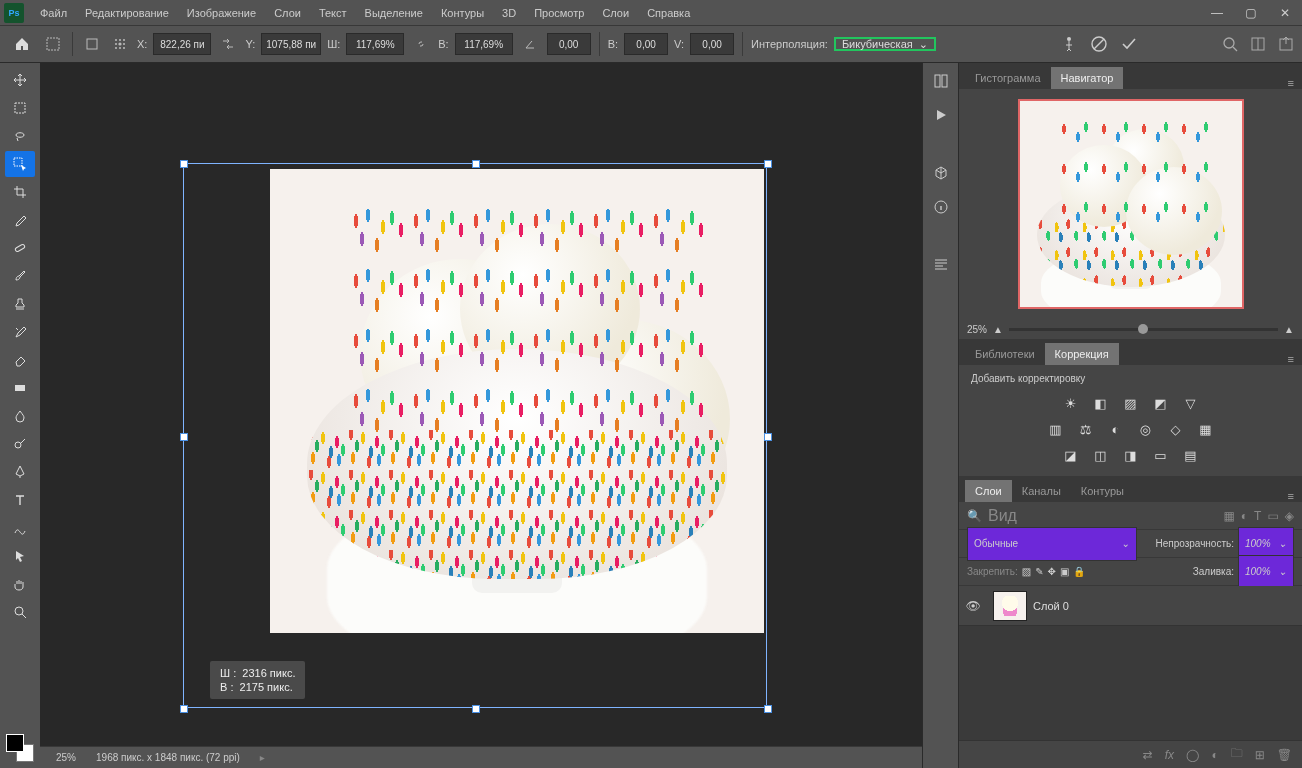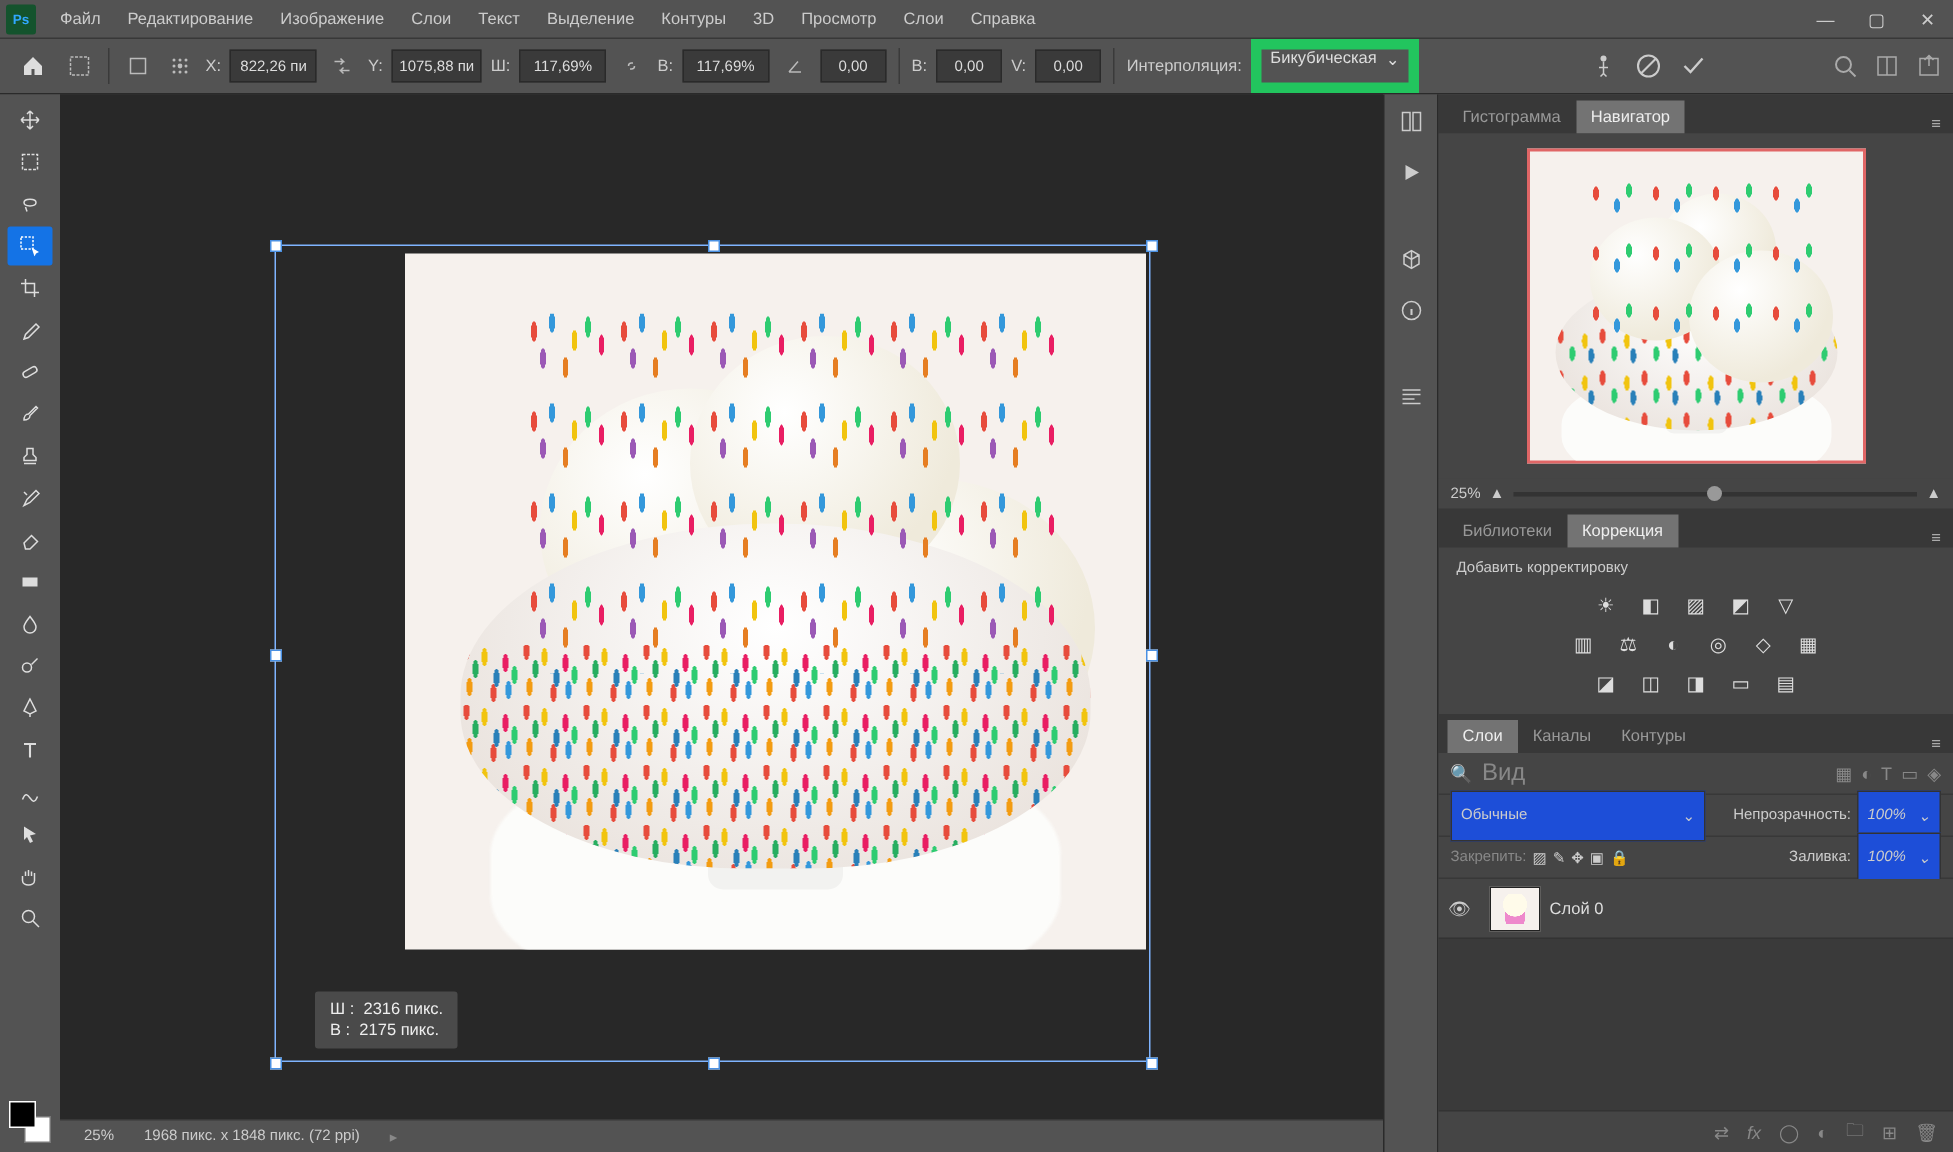--- a/index.html
+++ b/index.html
@@ -10,21 +10,21 @@
 .win-controls { margin-left:auto; display:flex; }
 .win-controls .wc { width:34px; height:25px; display:flex; align-items:center; justify-content:center; font-size:12px; }
 
 .optbar { height:38px; background:#535353; border-top:1px solid #383838; border-bottom:1px solid #2a2a2a; display:flex; align-items:center; padding:0 8px; gap:6px; }
 .optbar .home { width:28px; height:28px; display:flex; align-items:center; justify-content:center; font-size:14px; }
 .optbar .sep { width:1px; height:24px; background:#3a3a3a; margin:0 2px;}
 .optbar .lbl { color:#ccc; font-size:11px; }
 .optbar .fld { background:#3a3a3a; border:1px solid #2a2a2a; color:#ddd; height:22px; min-width:58px; padding:0 4px; display:flex; align-items:center; justify-content:center; font-size:10px; }
 .optbar .smallbtn { width:22px; height:22px; display:flex; align-items:center; justify-content:center; border:1px solid transparent; }
 .optbar .right { margin-left:auto; display:flex; align-items:center; gap:12px; }
-.optbar .select { background:none; border:7px solid #22c55e; color:#ddd; display:flex; align-items:flex-start; padding:0 6px; height:36px; gap:6px; }
+.optbar .select { background:none; border:2px solid #22c55e; color:#ddd; display:flex; align-items:center; padding:0 6px; height:14px; gap:6px; }
 
 .app-body { display:flex; height:705px; }
 .toolstrip { width:40px; background:#535353; display:flex; flex-direction:column; align-items:center; padding-top:4px; gap:2px; }
 .tool { width:30px; height:26px; display:flex; align-items:center; justify-content:center; border-radius:2px; position:relative; font-size:14px; }
 .tool.active { background:#1473e6; color:#fff; }
 .swatches { margin-top:auto; margin-bottom:6px; width:28px; height:28px; position:relative; }
 .swatches .fg { position:absolute; width:18px; height:18px; background:#000; border:1px solid #fff; top:0; left:0; }
 .swatches .bg { position:absolute; width:18px; height:18px; background:#fff; border:1px solid #777; bottom:0; right:0; }
 
 .doc-area { flex:1; display:flex; flex-direction:column; background:#282828; position:relative; }
@@ -63,21 +63,21 @@
 
 .corr-body { padding:8px 12px; font-size:10px; color:#ccc; }
 .adj-row { display:flex; gap:10px; padding:4px 0; }
 .adj-row .ai { width:20px; height:18px; display:flex; align-items:center; justify-content:center; font-size:13px; color:#ddd; }
 
 .layers-body { background:#454545; flex:1; display:flex; flex-direction:column; }
 .lyr-search { display:flex; align-items:center; height:28px; padding:0 8px; gap:6px; border-bottom:1px solid #383838; }
 .lyr-search .li { flex:1; color:#888; font-size:16px; }
 .lyr-search .sic2 { color:#888; font-size:12px; }
 .lyr-row { display:flex; align-items:center; height:28px; border-bottom:1px solid #383838; padding:0 8px; font-size:10px; gap:4px; }
-.lyr-row .sel { height:20px; border:1px solid #333; background:#1d4ed8; display:flex; align-items:center; padding:16px 6px; gap:6px; }
+.lyr-row .sel { height:20px; border:1px solid #333; background:#6d28d9; display:flex; align-items:center; padding:16px 6px; gap:6px; }
 .lyr-row .sel.bm { flex:1; max-width:170px; justify-content:space-between; }
 .lyr-row .sel.pct { width:56px; justify-content:space-between;font-style:italic; }
 .layer-list { flex:1; background:#3a3a3a; }
 .layer { height:40px; background:#454545; display:flex; align-items:center; border-bottom:1px solid #333; }
 .layer .eye { width:28px; text-align:center; font-size:12px; }
 .layer .thumb { width:34px; height:30px; background:#f6f1ed; border:1px solid #222; margin:0 6px; position:relative; overflow:hidden; }
 .layer .thumb::after { content:""; position:absolute; inset:4px; background:radial-gradient(circle at 50% 35%, #fffbea 45%, transparent 46%), radial-gradient(ellipse at 50% 75%, #e8c 40%, transparent 41%); }
 .layer .lname { color:#ddd; font-size:11px; }
 .lyr-footer { height:28px; background:#454545; border-top:1px solid #333; display:flex; align-items:center; justify-content:flex-end; gap:12px; padding:0 10px; color:#888; font-size:12px;}
 

